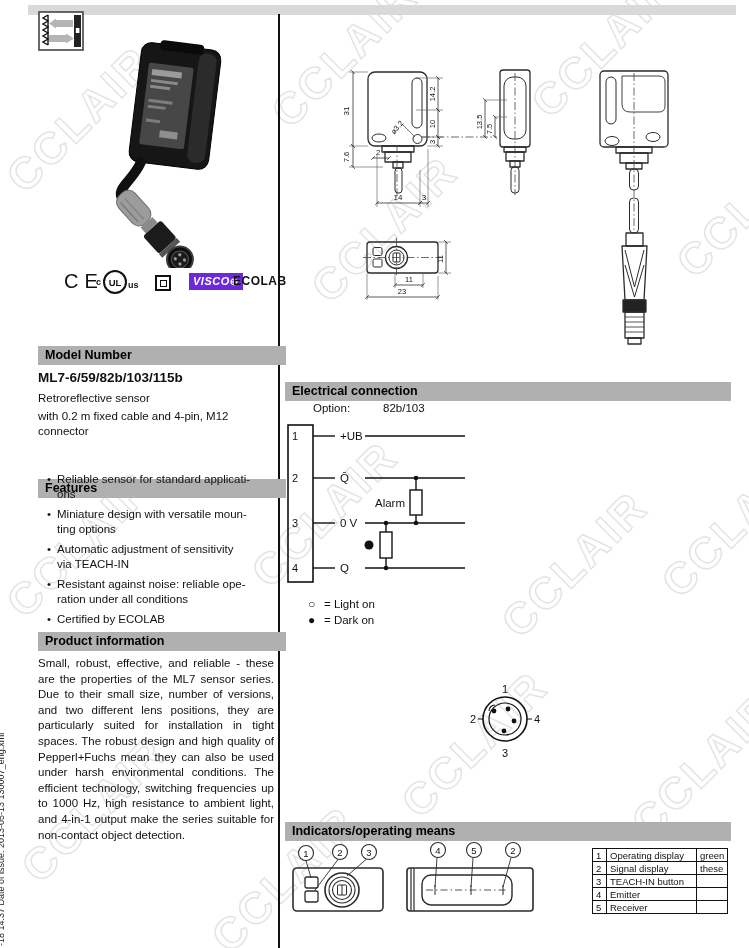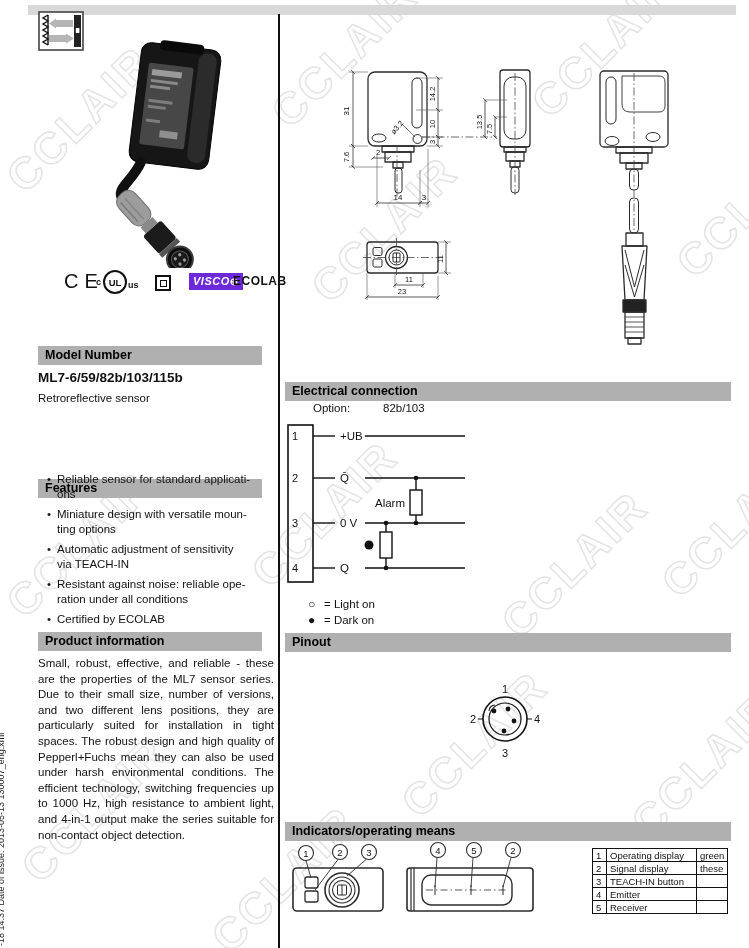--- a/index.html
+++ b/index.html
@@ -5,21 +5,21 @@
   html,body{margin:0;padding:0;background:#fff;}
   #page{position:relative;width:749px;height:948px;background:#fff;overflow:hidden;
         font-family:"Liberation Sans", sans-serif;color:#111;}
   .abs{position:absolute;}
   .wm-layer{position:absolute;left:0;top:0;z-index:0;pointer-events:none;}
   .content{position:absolute;left:0;top:0;width:749px;height:948px;z-index:1;}
   .topstrip{position:absolute;left:28px;top:5px;width:708px;height:10px;background:#d9d9d9;}
   .divider{position:absolute;left:278px;top:14px;width:2px;height:934px;background:#111;}
   .bar{position:absolute;height:19px;background:#b0b0b0;font-weight:bold;font-size:12.5px;
        line-height:19px;padding-left:7px;box-sizing:border-box;color:#000;}
-  .bar.left{left:38px;width:224px;}
+  .bar.left{left:38px;width:248px;}
   .bar.right{left:285px;width:446px;}
   .txt{position:absolute;font-size:11.5px;line-height:15px;}
   .pre{white-space:pre-line;}
   .model{font-size:13.5px;font-weight:bold;}
   .feat-list{position:absolute;left:38px;top:472px;width:240px;}
   .feat-item{display:flex;margin-bottom:5px;font-size:11.5px;line-height:15px;}
   .feat-item .bullet{width:19px;padding-left:9px;box-sizing:border-box;}
   .feat-item .ftext{white-space:pre-line;flex:1;}
   .para{position:absolute;left:38px;top:656px;width:236px;font-size:11.5px;line-height:15.6px;
         text-align:justify;}
@@ -126,20 +126,22 @@
     </div>
     <div class="sq2">
         <span class="inner"></span>
       </div>
     <div class="visco"><span>VISCO</span><span style="font-style:normal;font-size:10px;">⊕</span></div>
     <div class="ecolab">ECOLAB</div>
 
     <div class="bar left" style="top:346px;">Model Number</div>
     <div class="txt model" style="left:38px;top:370px;">ML7-6/59/82b/103/115b</div>
     <div class="txt" style="left:38px;top:391px;">Retroreflective sensor</div>
+    <div class="txt pre" style="left:38px;top:409px;width:236px;">with 0.2 m fixed cable and 4-pin, M12
+connector</div>
 
     <div class="bar left" style="top:447px;margin-top:32px;">Features</div>
     <div class="feat-list">
       <div class="feat-item">
           <span class="bullet">•</span>
           <span class="ftext">Reliable sensor for standard applicati-
 ons</span>
         </div>
       <div class="feat-item">
           <span class="bullet">•</span>
@@ -328,21 +330,20 @@
       </g>
     </svg>
 
     <div class="legend-line" style="top:597px;">
       <span class="sym">○</span><span>= Light on</span>
     </div>
     <div class="legend-line" style="top:613px;">
       <span class="sym">●</span><span>= Dark on</span>
     </div>
 
-    <div class="bar right" style="top:633px;">Pinout</div>
     <svg class="abs" style="left:285px;top:655px;" width="446" height="120" viewBox="0 0 446 120">
       <circle cx="220" cy="64" r="22" fill="none" stroke="#111" stroke-width="1.6"></circle>
       <circle cx="220" cy="64" r="16" fill="none" stroke="#111" stroke-width="1.2"></circle>
       <path d="M204,56 a6,6 0 0 1 6,-6" fill="none" stroke="#111" stroke-width="1.1"></path>
       <g fill="#111">
         <circle cx="209" cy="56" r="2.4"></circle>
           <circle cx="223" cy="54" r="2.4"></circle>
         <circle cx="229" cy="66" r="2.4"></circle>
           <circle cx="219" cy="76" r="2.4"></circle>
       </g>

